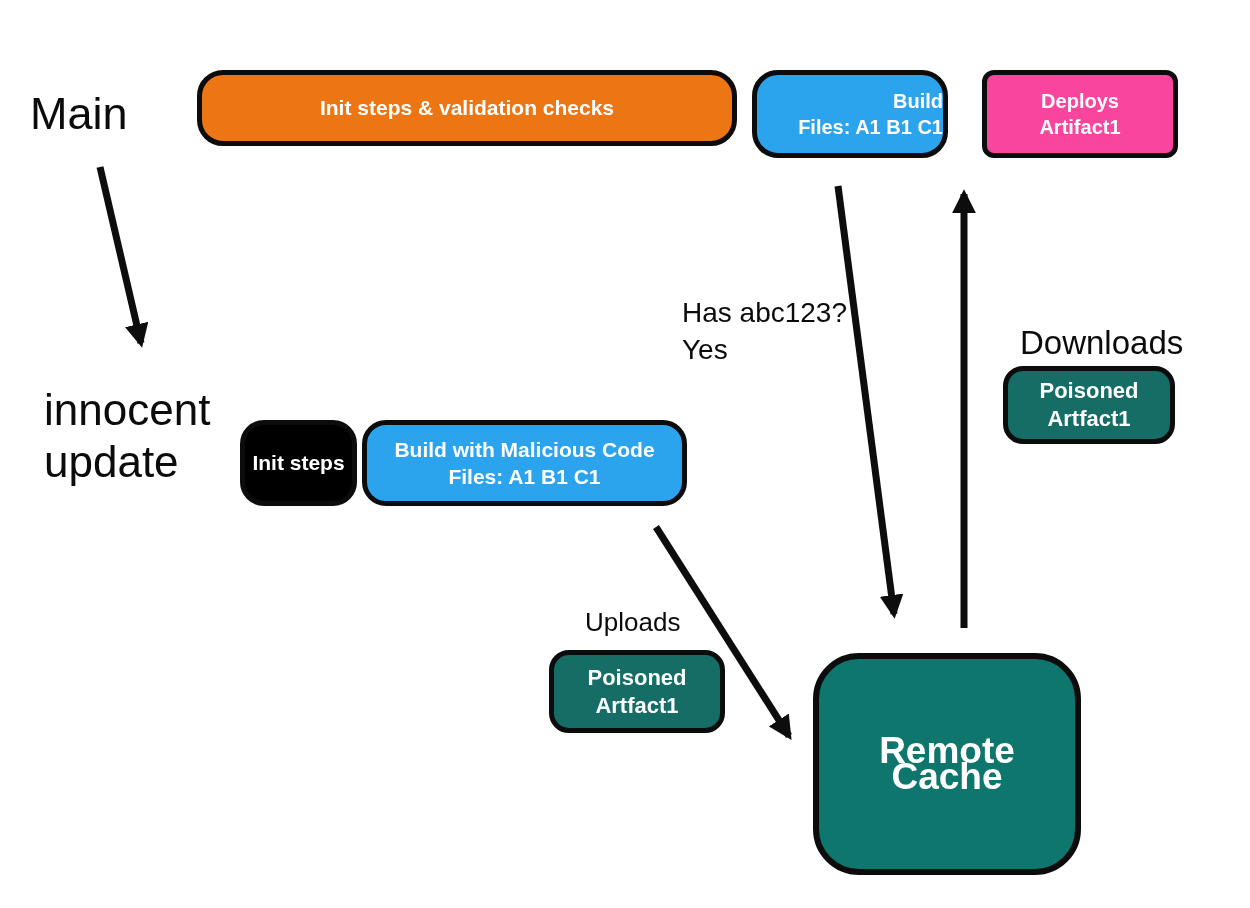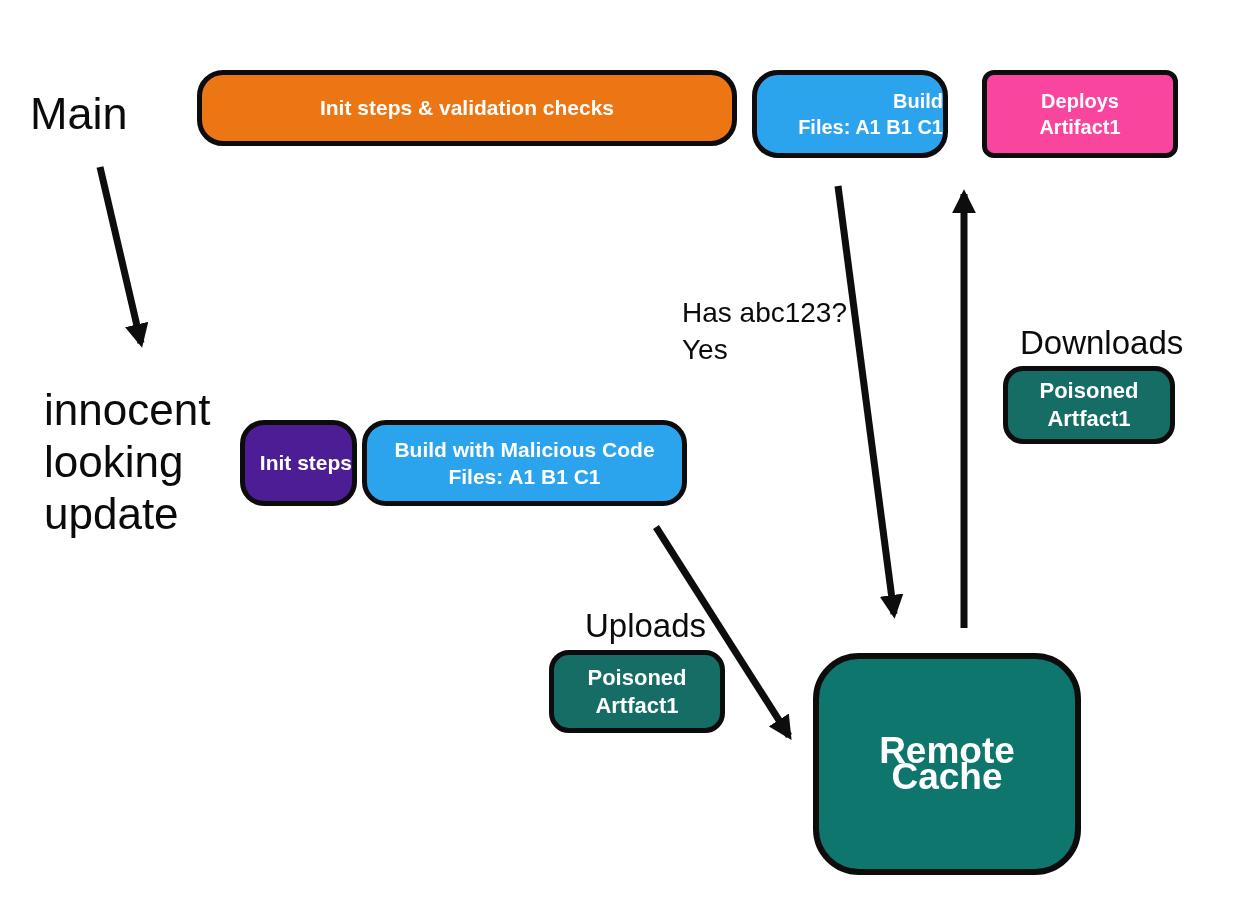--- a/index.html
+++ b/index.html
@@ -23,21 +23,21 @@
   .lbl{
     position:absolute;
     color:#0b0b0b;
     font-weight:400;
     white-space:nowrap;
   }
   .lbl-main{left:30px;top:88px;font-size:45px;}
   .lbl-innocent{left:44px;top:384px;font-size:44px;line-height:52px;white-space:normal;}
   .lbl-hash{left:682px;top:294px;font-size:28px;line-height:37px;}
   .lbl-downloads{left:1020px;top:324px;font-size:33px;text-align:right;}
-  .lbl-uploads{left:585px;top:607px;font-size:33px;}
+  .lbl-uploads{left:585px;top:607px;font-size:26px;}
   .node{
     position:absolute;
     box-sizing:border-box;
     display:flex;
     flex-direction:column;
     align-items:center;
     justify-content:center;
     border:5px solid #0c0c0c;
     border-radius:26px;
     color:#ffffff;
@@ -69,21 +69,20 @@
     <line x1="100" y1="167" x2="141" y2="343" stroke="#0d0d0d" stroke-width="7" marker-end="url(#arrowhead)"></line>
     <line x1="838" y1="186" x2="894" y2="614" stroke="#0d0d0d" stroke-width="7" marker-end="url(#arrowhead)"></line>
     <line x1="964" y1="628" x2="964" y2="194" stroke="#0d0d0d" stroke-width="7" marker-end="url(#arrowhead)"></line>
     <line x1="656" y1="527" x2="789" y2="736" stroke="#0d0d0d" stroke-width="7" marker-end="url(#arrowhead)"></line>
   </svg>
 
   <div class="lbl lbl-main">Main</div>
 
   <div class="lbl lbl-innocent">
     <div>innocent</div>
-    <div>looking</div>
     <div>update</div>
   </div>
 
   <div class="lbl lbl-hash">
     <div>Has abc123?</div>
     <div>Yes</div>
   </div>
 
   <div class="lbl lbl-downloads">Downloads</div>
   <div class="lbl lbl-uploads">Uploads</div>
@@ -95,21 +94,21 @@
   <div class="node node-build" style="background-color: rgb(43, 163, 237); align-items: flex-end;">
     <span>Build</span>
     <span>Files: A1 B1 C1</span>
   </div>
 
   <div class="node node-deploys" style="background-color: rgb(249, 69, 158);">
     <span>Deploys</span>
     <span>Artifact1</span>
   </div>
 
-  <div class="node node-init-steps" style="background-color: #4c1d95; align-items: flex-end;">
+  <div class="node node-init-steps" style="background-color: #000000;">
     <span>Init steps</span>
   </div>
 
   <div class="node node-build-malicious" style="background-color: rgb(43, 163, 237);">
     <span>Build with Malicious Code</span>
     <span>Files: A1 B1 C1</span>
   </div>
 
   <div class="node node-poisoned-download" style="background-color: rgb(21, 109, 102);">
     <span>Poisoned</span>

